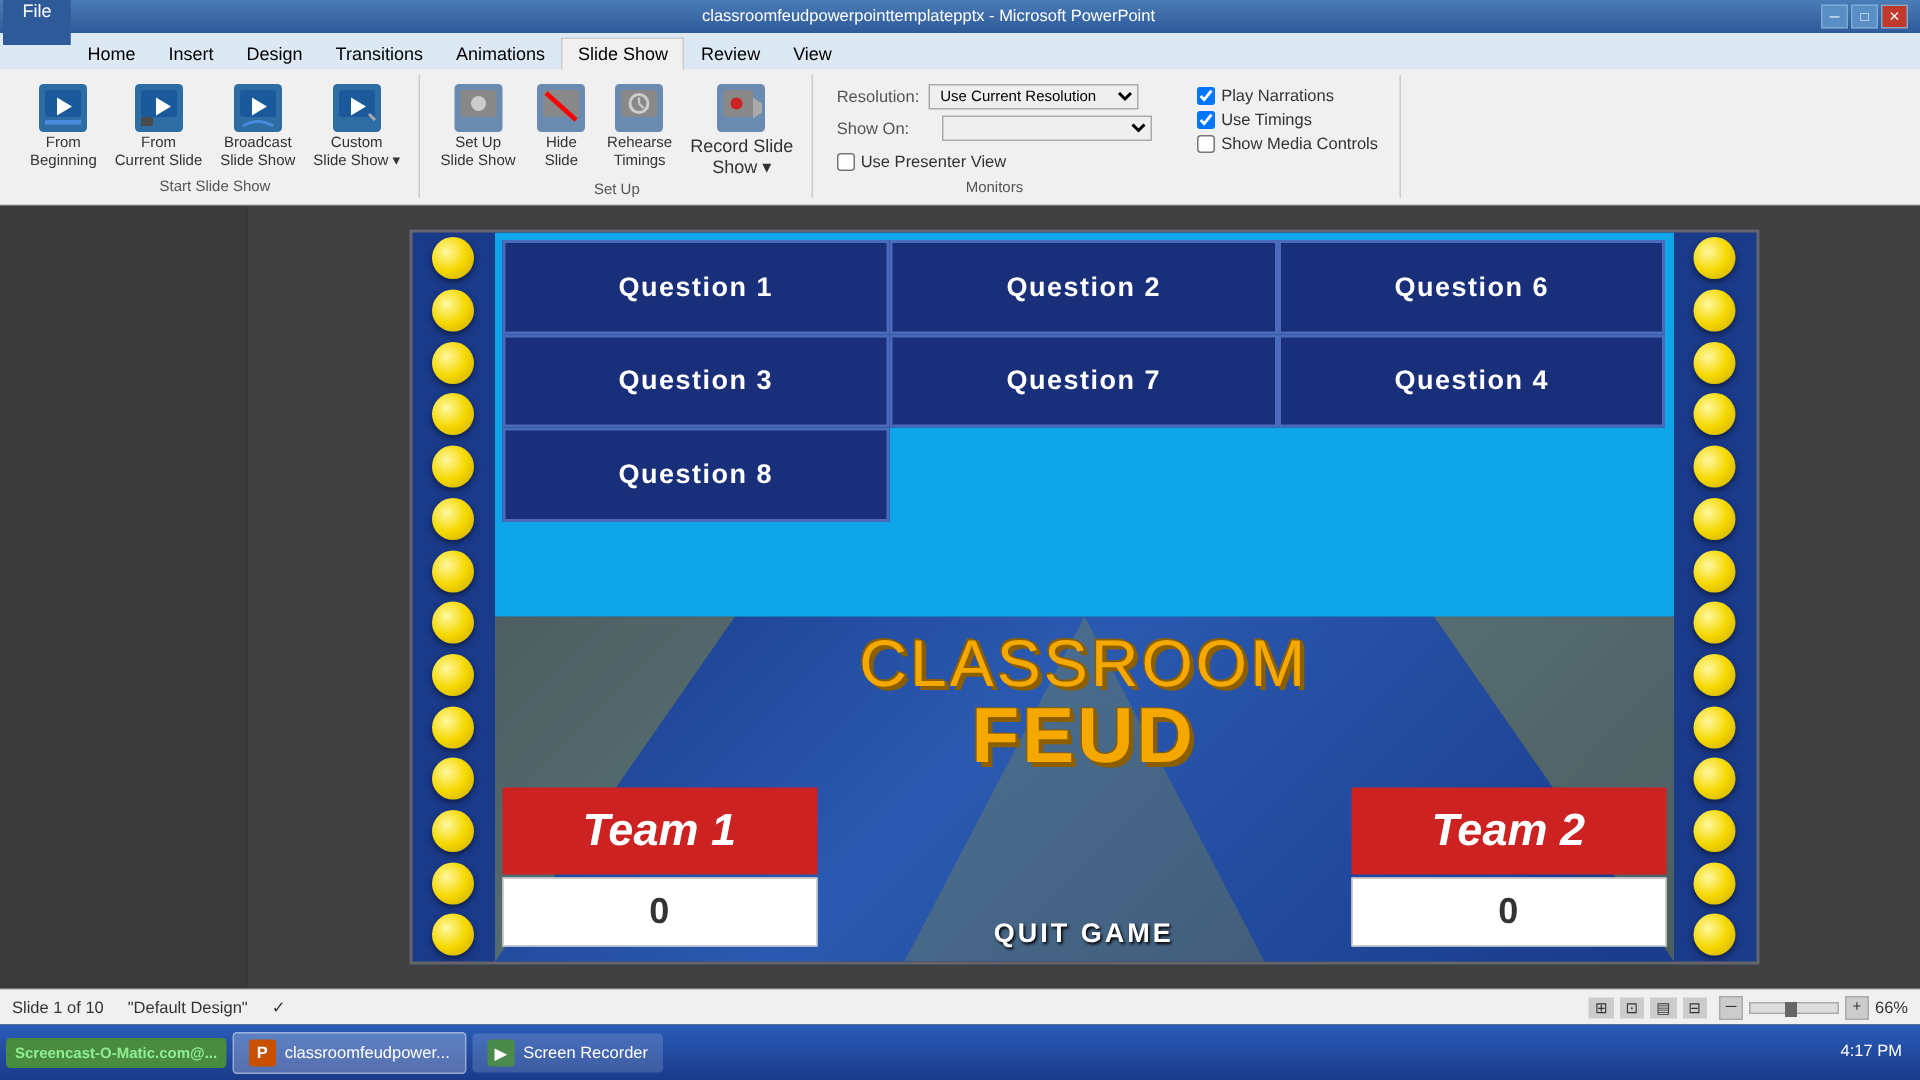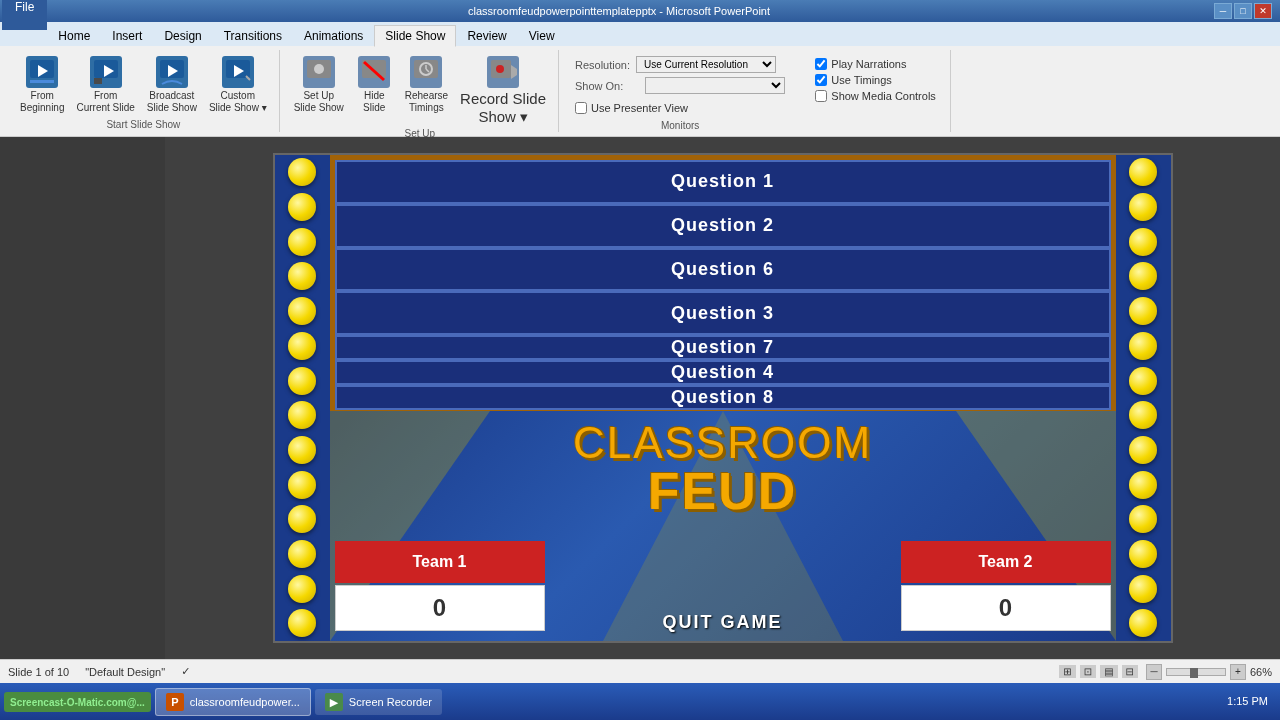--- a/index.html
+++ b/index.html
@@ -49,40 +49,40 @@
     
     .slide { width: 900px; height: 490px; background: #1a3a8a; position: relative; overflow: hidden; border: 2px solid #666; }
 
     
     .dots-left, .dots-right { position: absolute; top: 0; bottom: 0; width: 55px; display: flex; flex-direction: column; justify-content: space-around; align-items: center; z-index: 2; }
     .dots-left { left: 0; }
     .dots-right { right: 0; }
     .dot { width: 28px; height: 28px; border-radius: 50%; background: radial-gradient(circle at 35% 35%, #fff8a0, #f5d800, #c8a800); box-shadow: 0 2px 4px rgba(0,0,0,0.5); }
 
     
-    .questions-area { position: absolute; top: 0; left: 55px; right: 55px; height: 260px; background: #a16207; display: grid; grid-template-columns: 1fr; grid-template-rows: repeat(4, 1fr); gap: 0; padding: 5px; }
+    .questions-area { position: absolute; top: 0; left: 55px; right: 55px; height: 260px; background: #0ea5e9; display: grid; grid-template-columns: 1fr 1fr 1fr; grid-template-rows: repeat(4, 1fr); gap: 0; padding: 5px; }
     .question-btn { background: #1a2f7a; border: 2px solid #4a6aba; display: flex; align-items: center; justify-content: center; cursor: pointer; font-size: 18px; font-weight: bold; color: white; letter-spacing: 1px; }
 
     
     .bottom-section { position: absolute; bottom: 0; left: 55px; right: 55px; height: 230px; background: linear-gradient(135deg, #1a3a8a 0%, #2a5ab0 40%, #1a3a8a 100%); }
 
     
     .triangle-left { position: absolute; left: 0; top: 0; width: 0; height: 0; border-style: solid; border-width: 0 0 230px 160px; border-color: transparent transparent transparent rgba(200,180,0,0.3); }
     .triangle-right { position: absolute; right: 0; top: 0; width: 0; height: 0; border-style: solid; border-width: 0 160px 230px 0; border-color: transparent rgba(200,180,0,0.3) transparent transparent; }
     .triangle-center { position: absolute; left: 50%; transform: translateX(-50%); top: 0; width: 0; height: 0; border-style: solid; border-width: 0 120px 230px 120px; border-color: transparent transparent rgba(200,180,0,0.2) transparent; }
 
     
     .cf-title { position: absolute; left: 50%; transform: translateX(-50%); top: 10px; text-align: center; z-index: 3; width: 300px; }
     .cf-classroom { font-size: 44px; font-weight: 400; color: #f5a800; text-shadow: 3px 3px 0 #8b5e00, -1px -1px 0 #8b5e00, 2px 0 0 #8b5e00; font-family: Impact, Arial Black, sans-serif; letter-spacing: 2px; line-height: 1; }
     .cf-feud { font-size: 52px; font-weight: 900; color: #f5a800; text-shadow: 3px 3px 0 #8b5e00, -1px -1px 0 #8b5e00, 2px 0 0 #8b5e00; font-family: Impact, Arial Black, sans-serif; letter-spacing: 2px; line-height: 1; }
 
     
     .team1-area { position: absolute; left: 5px; bottom: 10px; width: 210px; z-index: 3; }
     .team2-area { position: absolute; right: 5px; bottom: 10px; width: 210px; z-index: 3; }
-    .team-btn { width: 100%; padding: 12px; background: #cc2222; border: none; color: white; font-size: 16px; font-weight: bold; cursor: pointer; text-align: center; }
+    .team-btn { width: 100%; padding: 12px; background: #cc2222; border: none; color: white; font-size: 30px; font-weight: bold; cursor: pointer; text-align: center; font-style: italic; }
     .team-score { width: 100%; padding: 8px; background: white; border: 1px solid #ccc; text-align: center; font-size: 24px; font-weight: bold; color: #333; margin-top: 2px; }
 
     
     .quit-btn { position: absolute; left: 50%; transform: translateX(-50%); bottom: 8px; z-index: 3; background: transparent; border: none; color: white; font-size: 18px; font-weight: bold; cursor: pointer; letter-spacing: 2px; text-shadow: 1px 1px 2px #000; }
 
     
     .status-bar { height: 24px; background: #f0f0f0; border-top: 1px solid #ccc; display: flex; align-items: center; padding: 0 8px; font-size: 11px; color: #333; gap: 16px; }
     .status-bar-right { margin-left: auto; display: flex; align-items: center; gap: 8px; }
 
     
@@ -208,21 +208,21 @@
           <div class="ribbon-btn-label" style="font-size:10px;text-align:center;">Rehearse<br>Timings</div>
         </div>
         <div class="ribbon-btn">
           <div class="ribbon-btn-icon" style="background:#6a8ab0;">
             <svg width="28" height="28" viewBox="0 0 28 28">
                 <rect x="2" y="2" width="20" height="18" rx="2" fill="#888"></rect>
                 <polygon points="22,7 28,11 28,17 22,21" fill="#aaa"></polygon>
                 <circle cx="11" cy="11" r="4" fill="#cc2222"></circle>
               </svg>
           </div>
-          <div class="ribbon-btn-label" style="font-size:15px;text-align:center;">Record Slide<br>Show ▾</div>
+          <div class="ribbon-btn-label" style="font-size:12px;text-align:center;">Record Slide<br>Show ▾</div>
         </div>
       </div>
       <div class="ribbon-group-label">Set Up</div>
     </div>
 
     <div class="ribbon-group" style="border-right:none;">
       <div class="ribbon-monitors" style="padding-top:6px;">
         <div class="ribbon-monitor-row">
           <span style="color:#555;">Resolution:</span>
           <select class="ribbon-monitor-select">
@@ -384,15 +384,15 @@
   </div>
   <div class="taskbar-item active">
     <div class="taskbar-icon" style="background:#c85000;color:white;font-weight:bold;font-size:11px;">P</div>
     <span>classroomfeudpower...</span>
   </div>
   <div class="taskbar-item">
     <div class="taskbar-icon" style="background:#4a8a4a;color:white;font-size:11px;">▶</div>
     <span>Screen Recorder</span>
   </div>
   <div class="taskbar-clock">
-    <div>1:15 PM</div>
+    <div>4:17 PM</div>
   </div>
 </div>
 
 </body></html>

